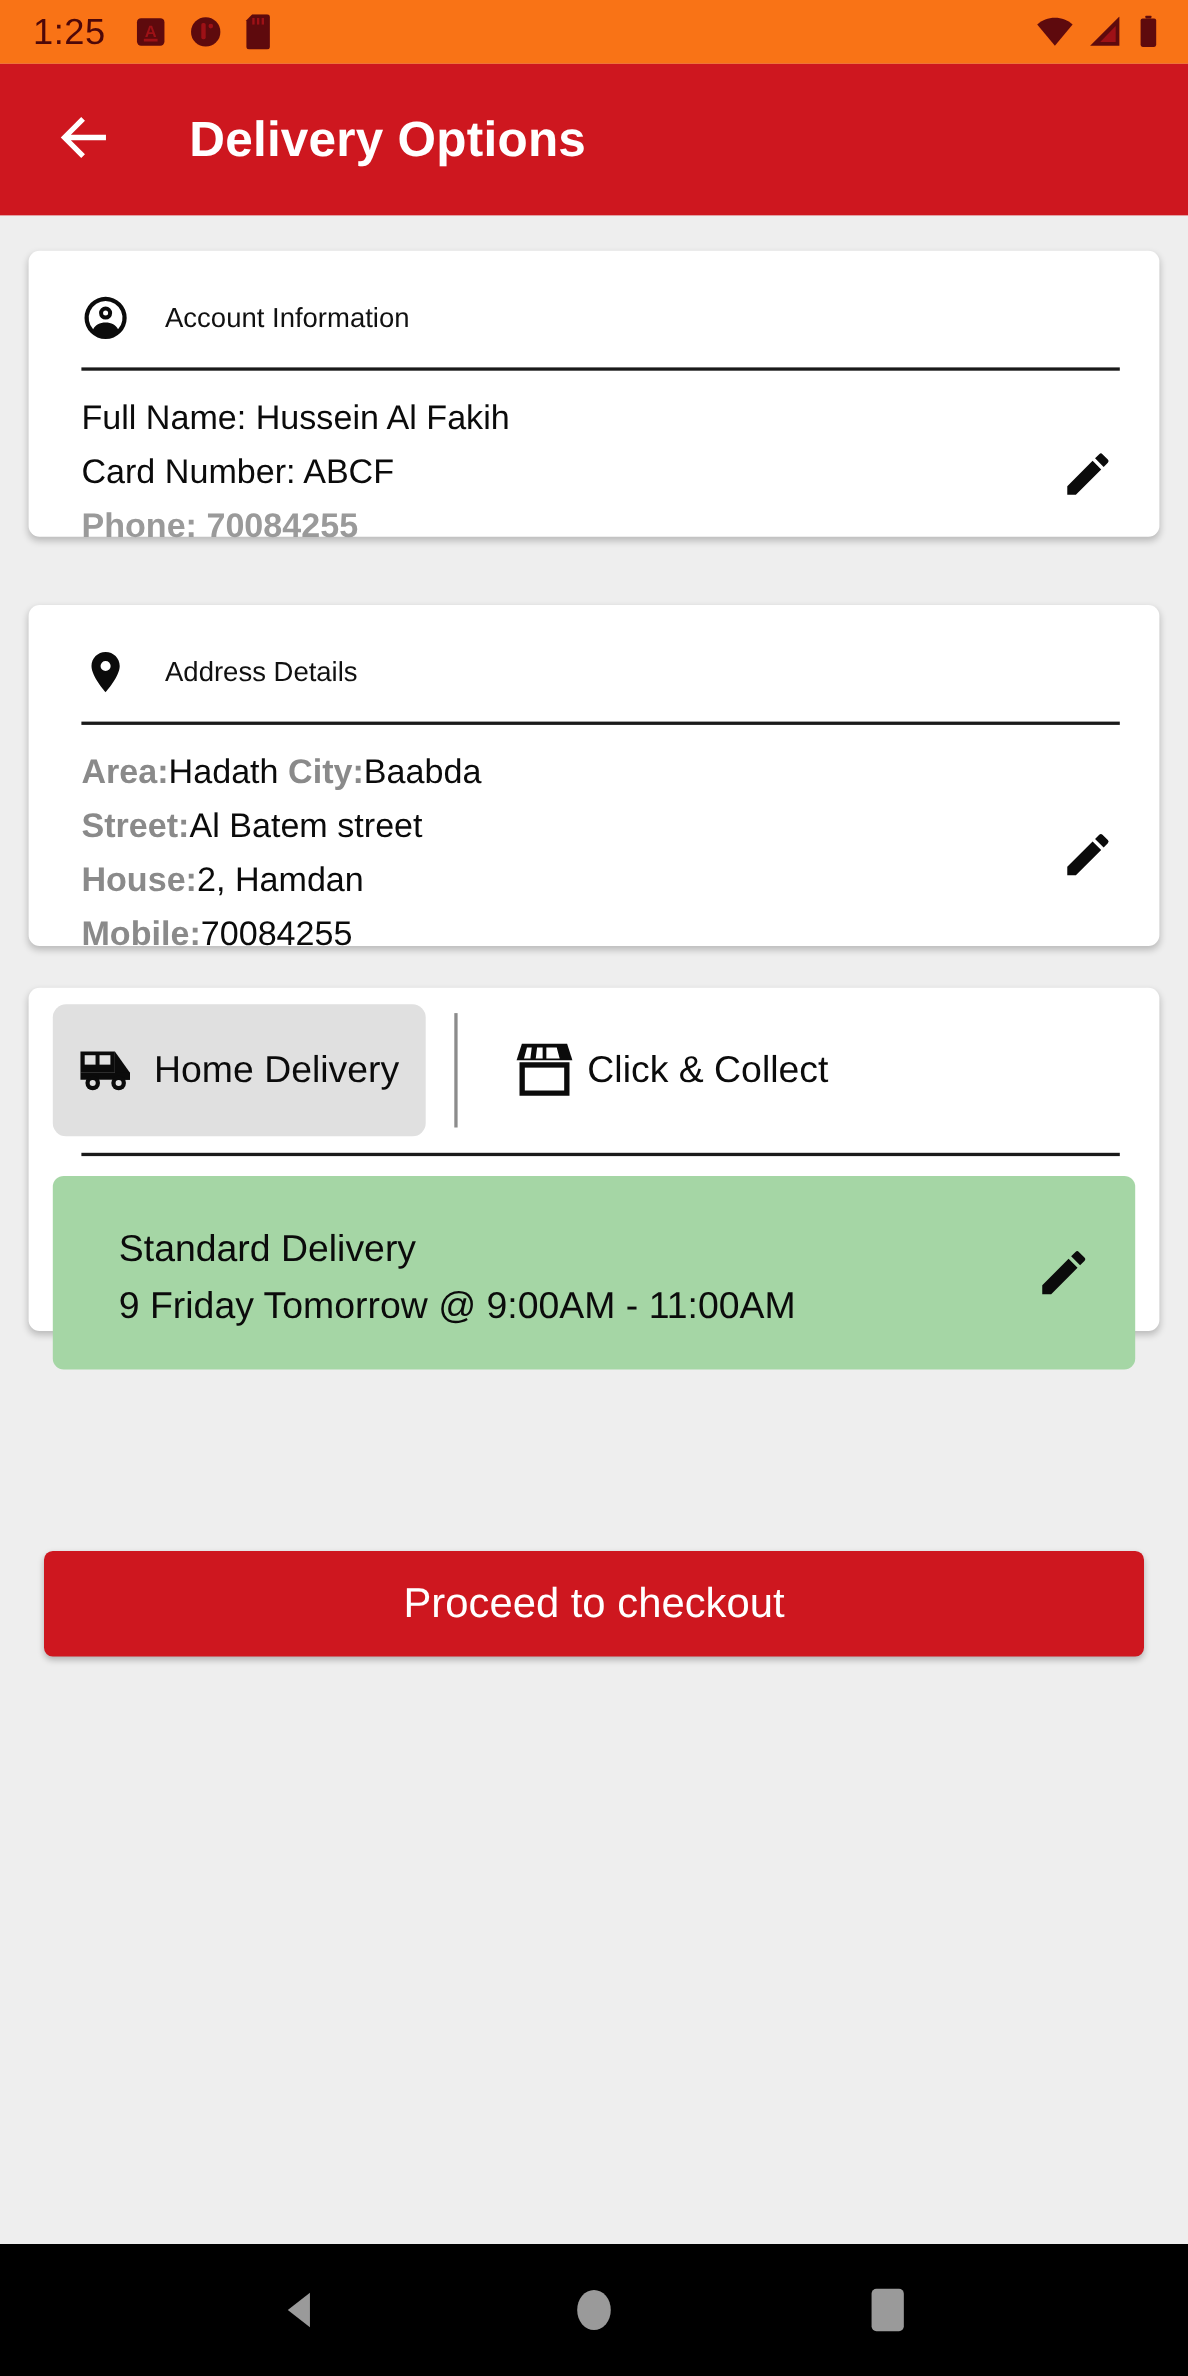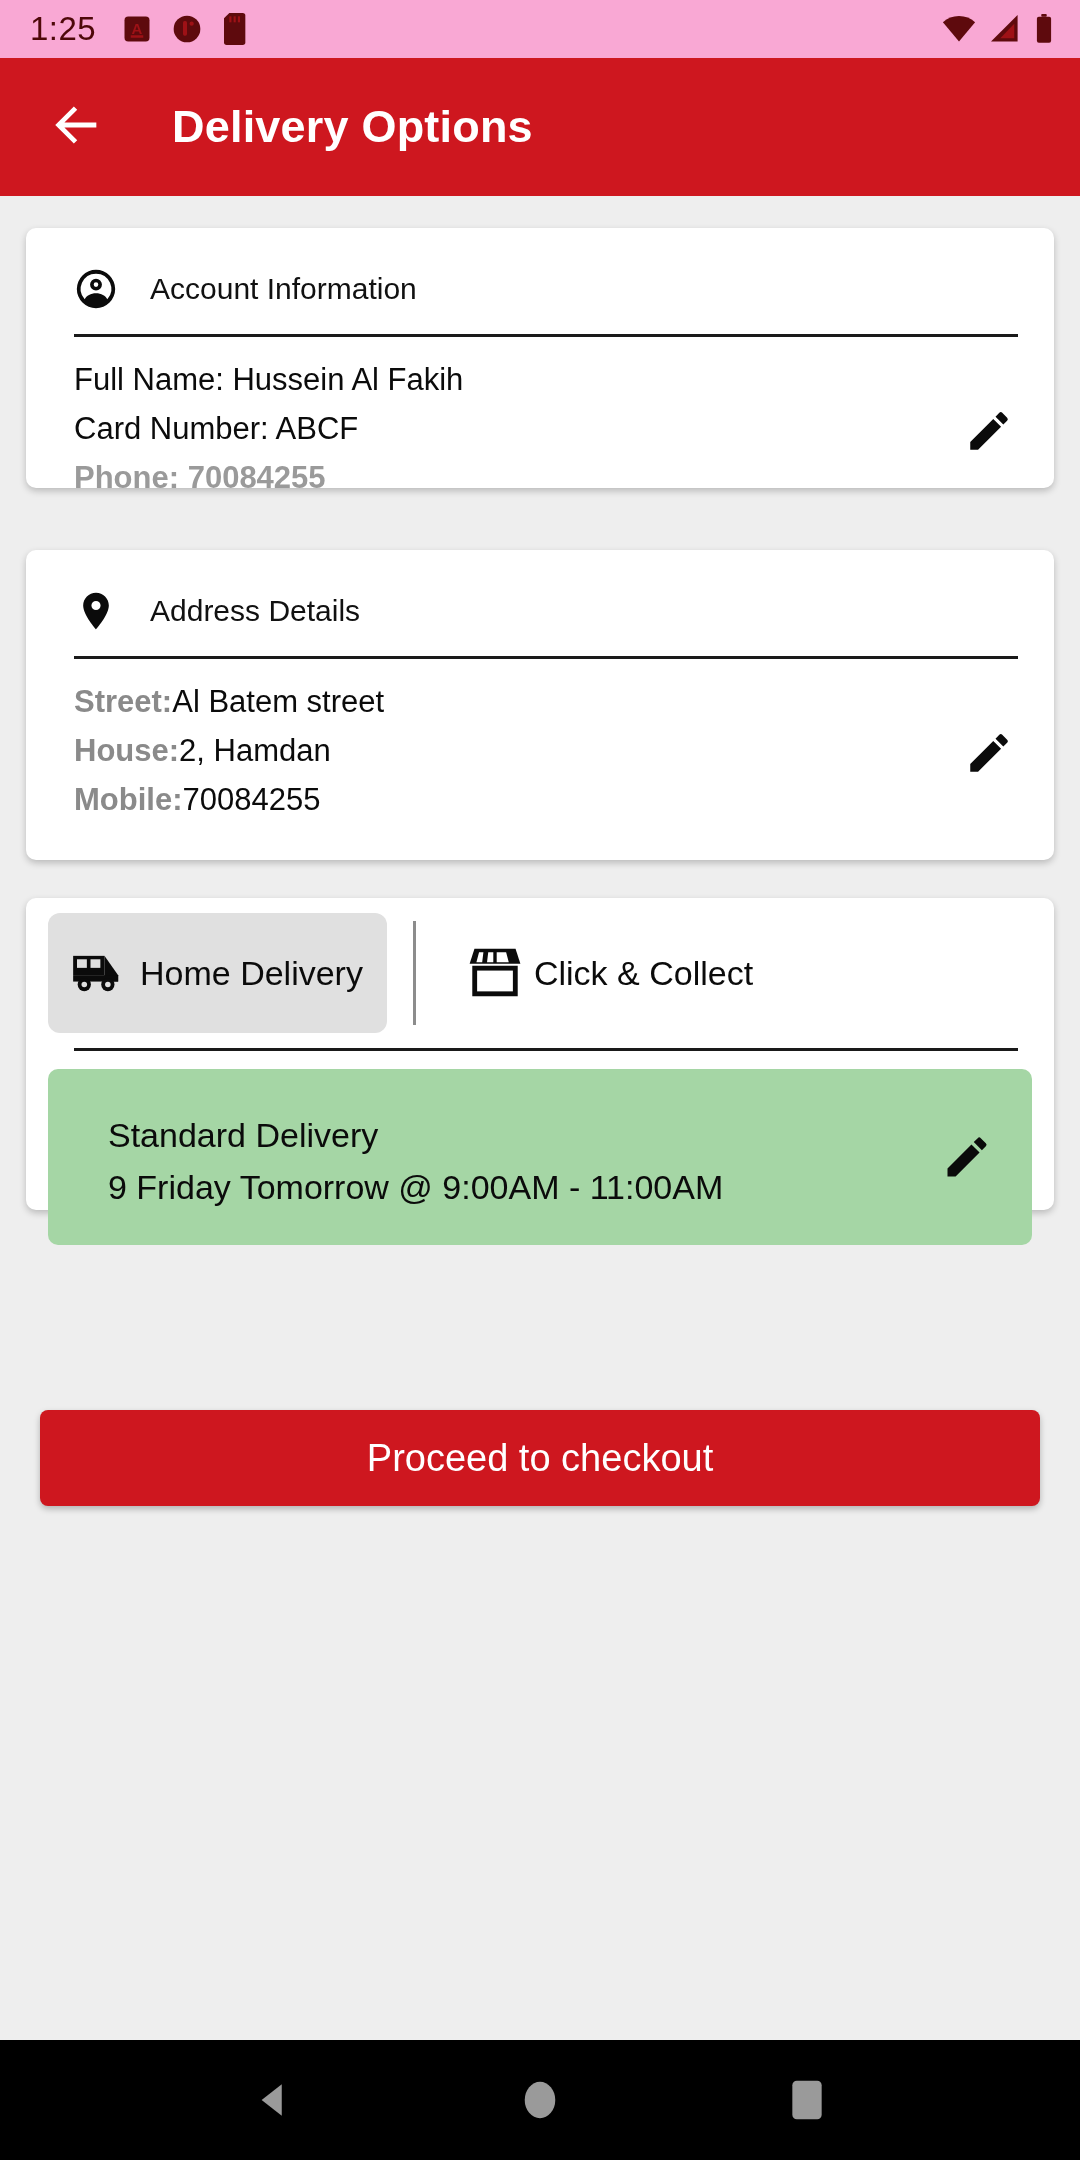--- a/index.html
+++ b/index.html
@@ -18,21 +18,21 @@
     height: 2160px;
     background: #EEEEEE;
     display: flex;
     flex-direction: column;
   }
 
   
   .status-bar {
     height: 58px;
     flex: 0 0 58px;
-    background: #f9a8d4;
+    background: #f97316;
     display: flex;
     align-items: center;
     padding: 0 26px 0 30px;
     color: #5E0A0D;
   }
   .status-time {
     font-size: 33px;
     letter-spacing: 0.5px;
     color: #4E0809;
     font-weight: 400;
@@ -101,21 +101,21 @@
   }
   .card-header .hdr-icon {
     width: 48px;
     height: 48px;
     display: flex;
     align-items: center;
     justify-content: center;
     flex: 0 0 48px;
   }
   .card-header .hdr-label {
-    font-size: 30px;
+    font-size: 25px;
     color: #111111;
     margin-left: 30px;
   }
   .hr-rule {
     height: 3px;
     background: #1A1A1A;
     margin: 14px 36px 0 48px;
   }
 
   .card-body {
@@ -341,20 +341,21 @@
       <div class="card-header">
         <span class="hdr-icon">
           <svg width="44" height="44" viewBox="0 0 24 24">
               <path d="M12 2C8.1 2 5 5.1 5 9c0 5.2 7 13 7 13s7-7.8 7-13c0-3.9-3.1-7-7-7zm0 9.5A2.5 2.5 0 1 1 12 6.5a2.5 2.5 0 0 1 0 5z" fill="#0B0B0B"></path>
             </svg>
         </span>
         <span class="hdr-label">Address Details</span>
       </div>
       <div class="hr-rule"></div>
       <div class="card-body">
+        <div class="line"><span class="grey-label">Area:</span><span class="bold-black">Hadath </span><span class="grey-label">City:</span><span class="bold-black">Baabda</span></div>
         <div class="line"><span class="grey-label">Street:</span><span class="bold-black">Al Batem street</span></div>
         <div class="line"><span class="grey-label">House:</span><span class="bold-black">2, Hamdan</span></div>
         <div class="line"><span class="grey-label">Mobile:</span><span class="bold-black">70084255</span></div>
         <div class="edit-btn">
           <span>
             <svg width="50" height="50" viewBox="0 0 24 24">
                 <path d="M3 17.25V21h3.75L17.8 9.94l-3.75-3.75L3 17.25zM20.7 7.04a1 1 0 0 0 0-1.41l-2.34-2.34a1 1 0 0 0-1.41 0l-1.83 1.83 3.75 3.75 1.83-1.83z" fill="#0B0B0B"></path>
               </svg>
           </span>
         </div>

